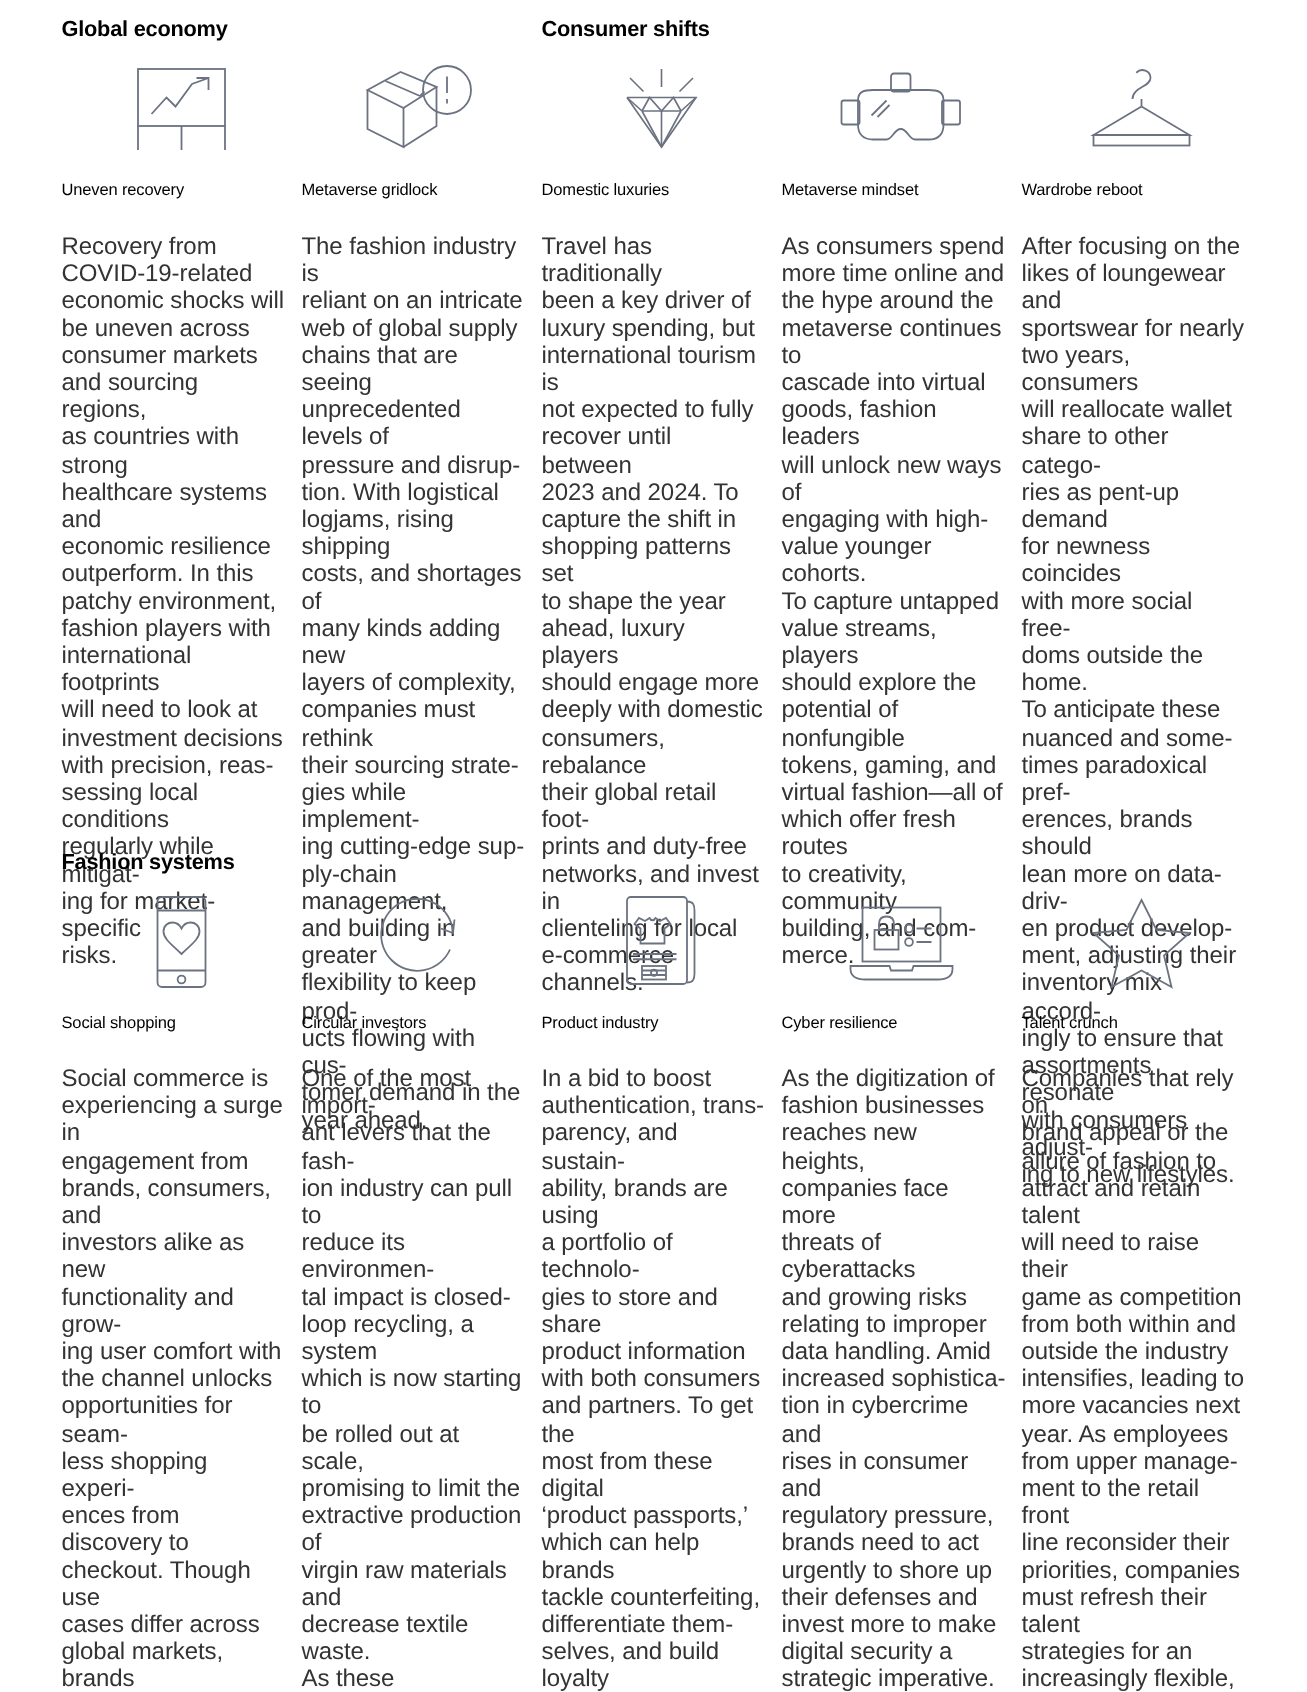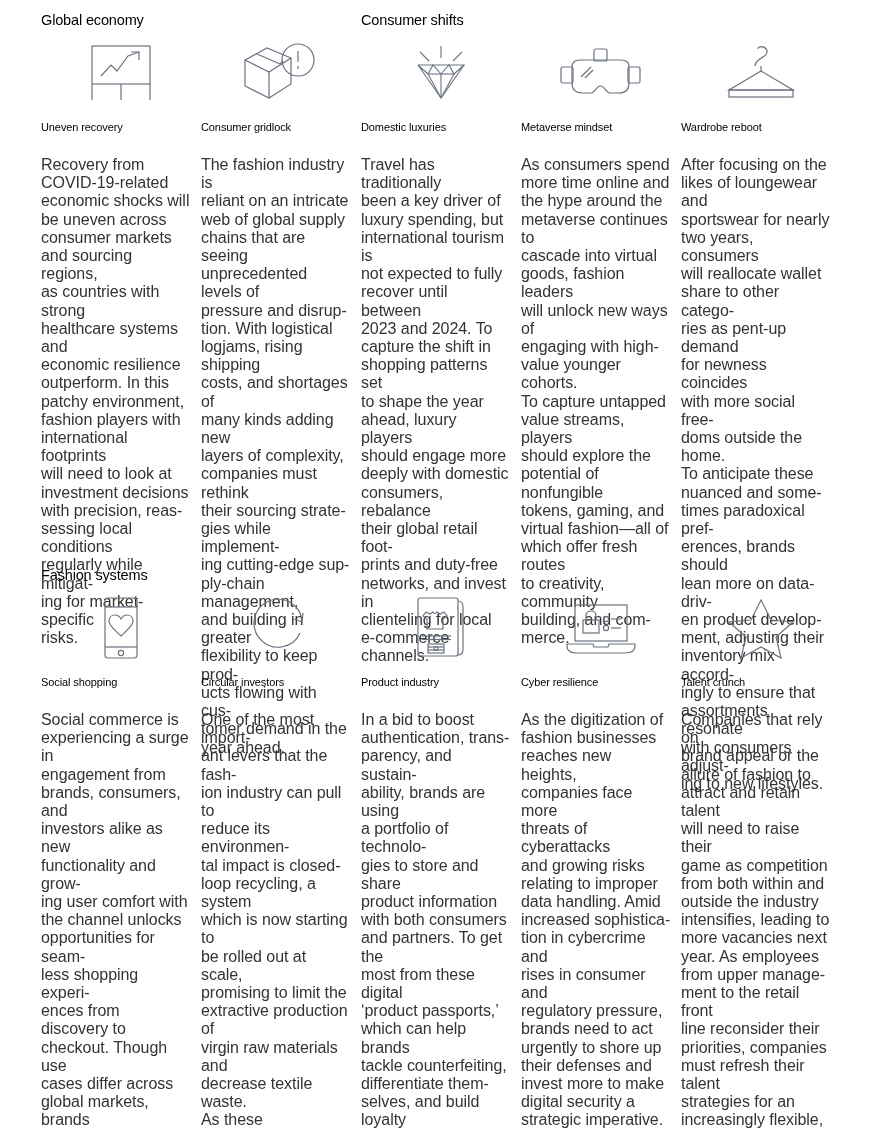--- a/index.html
+++ b/index.html
@@ -30,21 +30,21 @@
   #section-0 { top: 0px; }
   #section-1 { top: 555px; }
 
   .section-headers {
     position: relative;
     height: 30px;
   }
   .section-header {
     position: absolute;
     font-size: 14.5px;
-    font-weight: normal;
+    font-weight: bold;
     letter-spacing: -0.15px;
     color: #000000;
     white-space: nowrap;
     top: 12px;
   }
 
   .cards {
     position: relative;
     display: flex;
     flex-direction: row;
@@ -141,21 +141,21 @@
             <polygon points="4,18 26,6 50,16 28,30"></polygon>
             <polyline points="4,18 4,44 28,56 28,30"></polyline>
             <polyline points="28,56 50,42 50,16"></polyline>
             <line x1="16" y1="12" x2="39" y2="22"></line>
             <line x1="39" y1="22" x2="42" y2="19"></line>
             <circle cx="57" cy="18" r="16"></circle>
             <line x1="57" y1="9" x2="57" y2="20"></line>
             <line x1="57" y1="24" x2="57" y2="27"></line>
           </svg>
         </div>
-        <div class="card-title">Consumer gridlock</div>
+        <div class="card-title">Metaverse gridlock</div>
         <div class="card-body">The fashion industry is
 reliant on an intricate
 web of global supply
 chains that are seeing
 unprecedented levels of
 pressure and disrup-
 tion. With logistical
 logjams, rising shipping
 costs, and shortages of
 many kinds adding new

